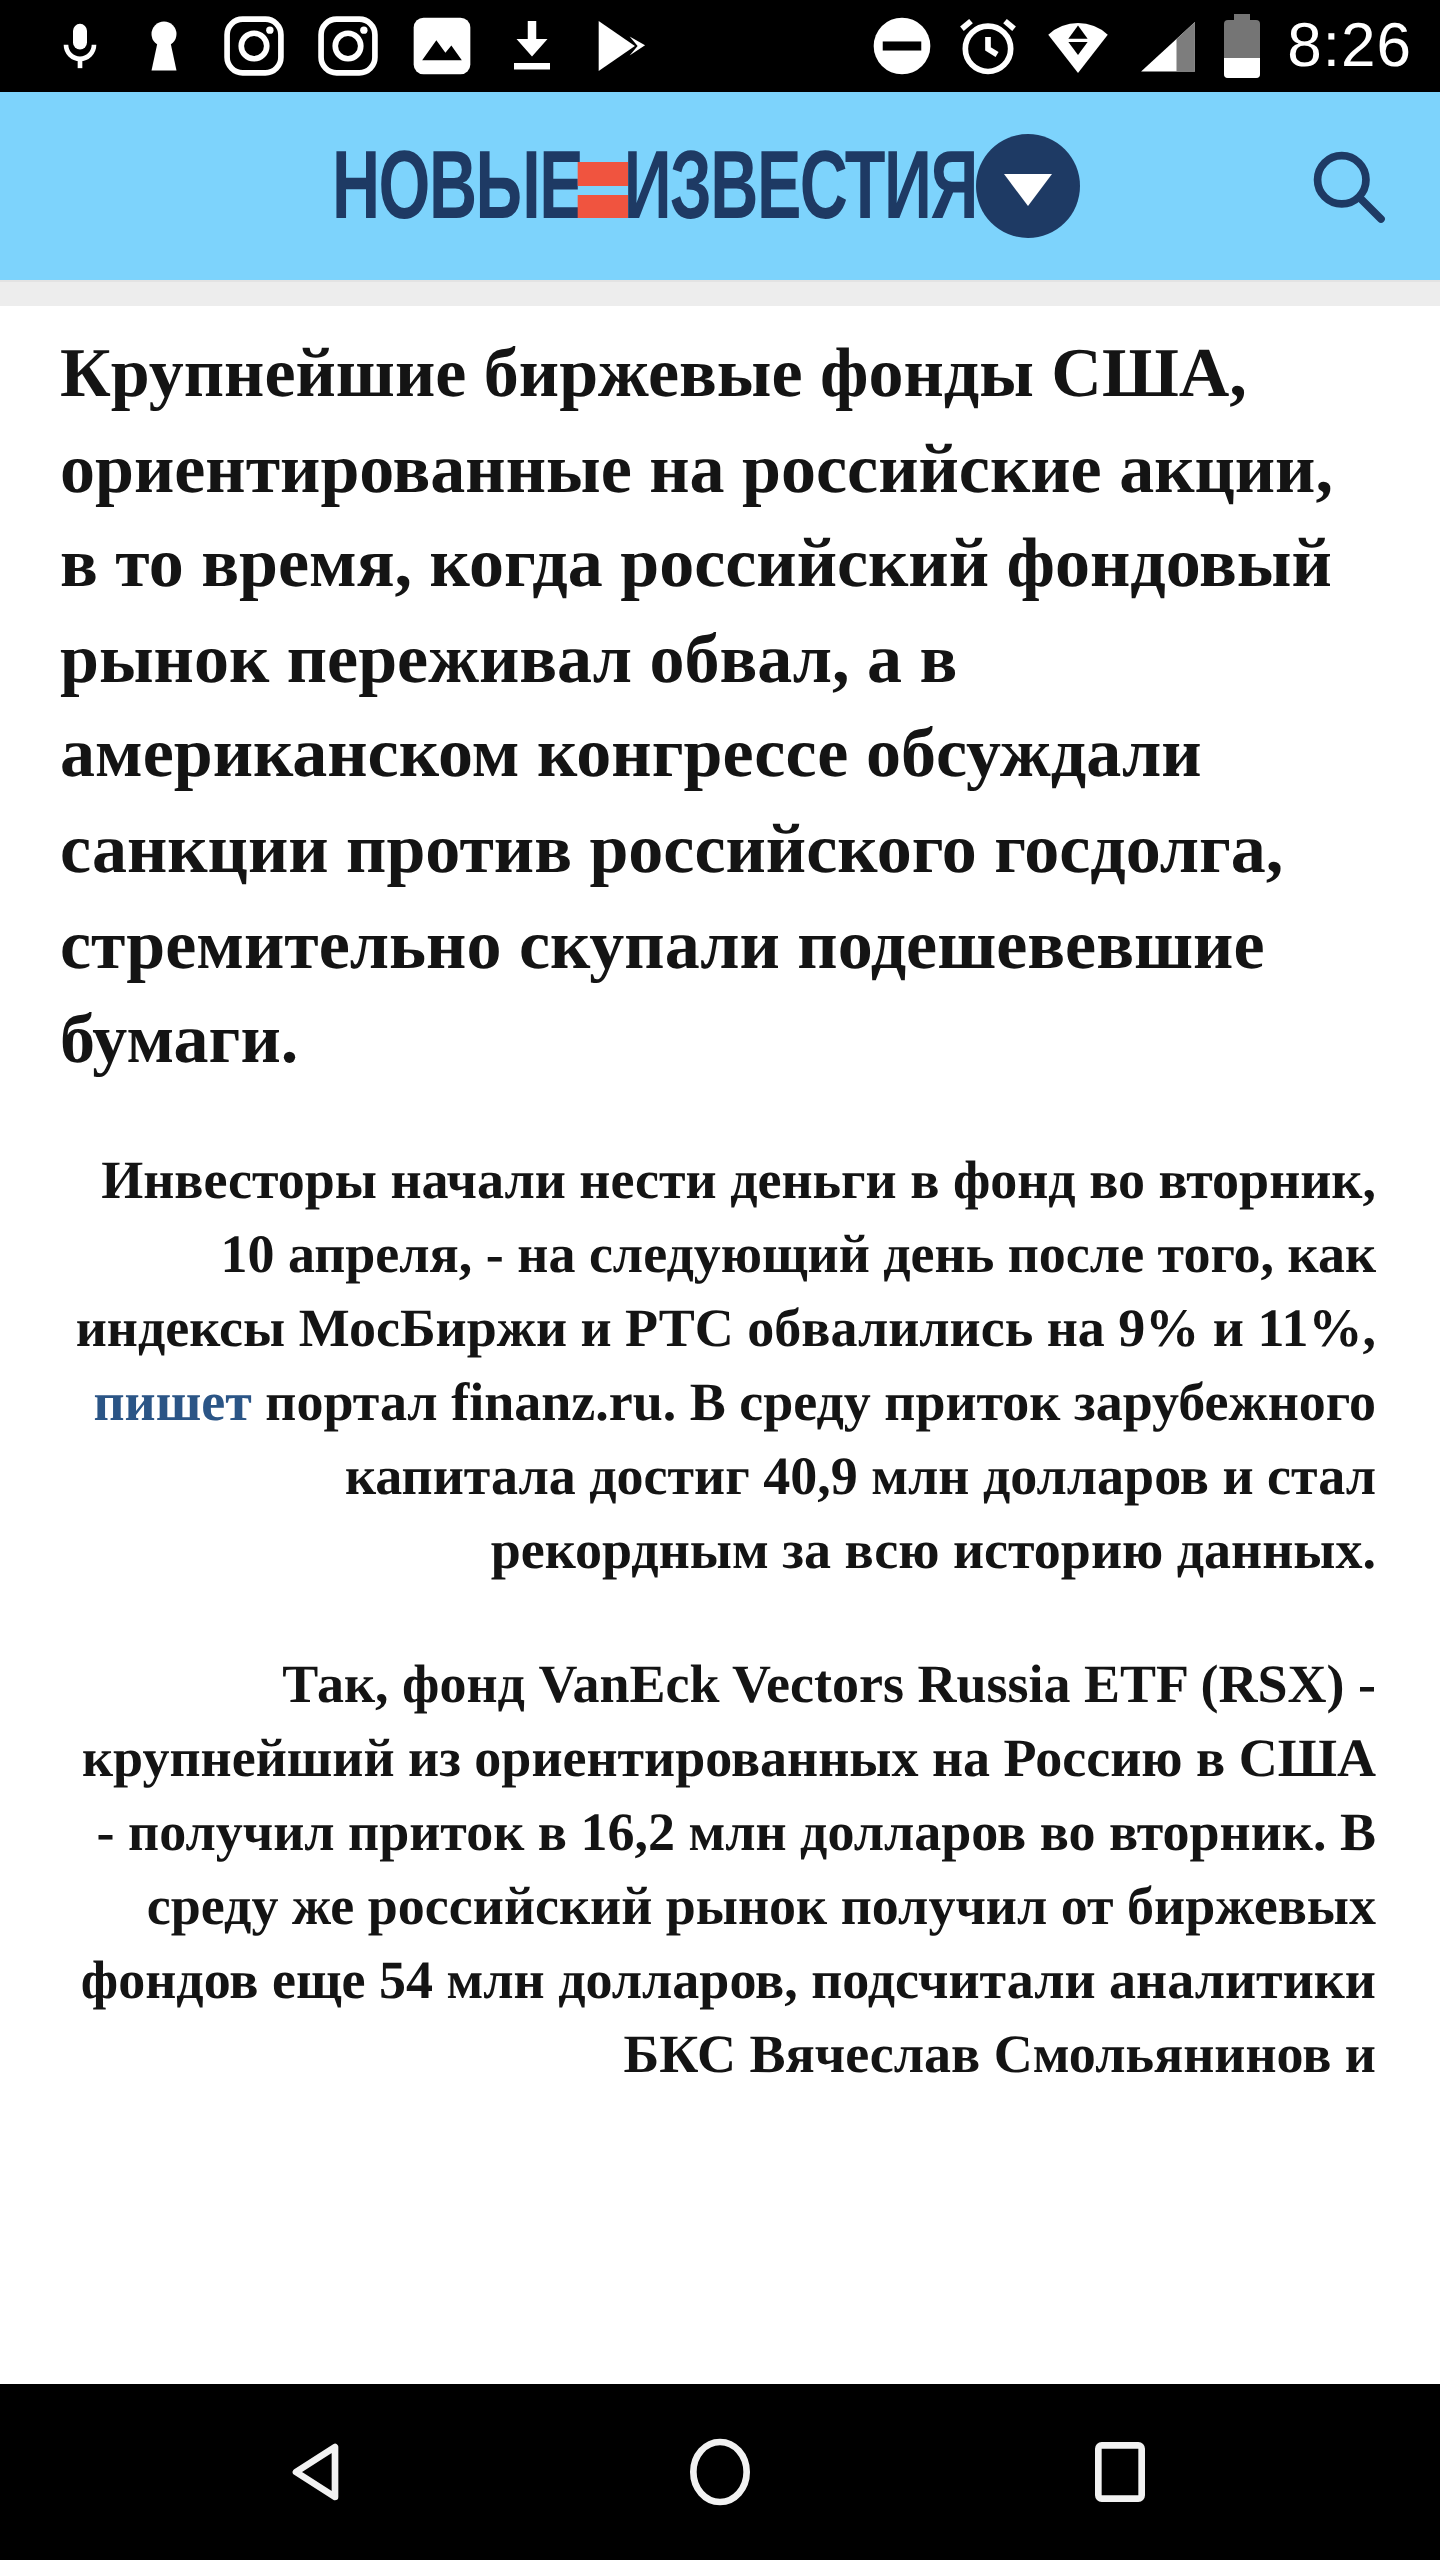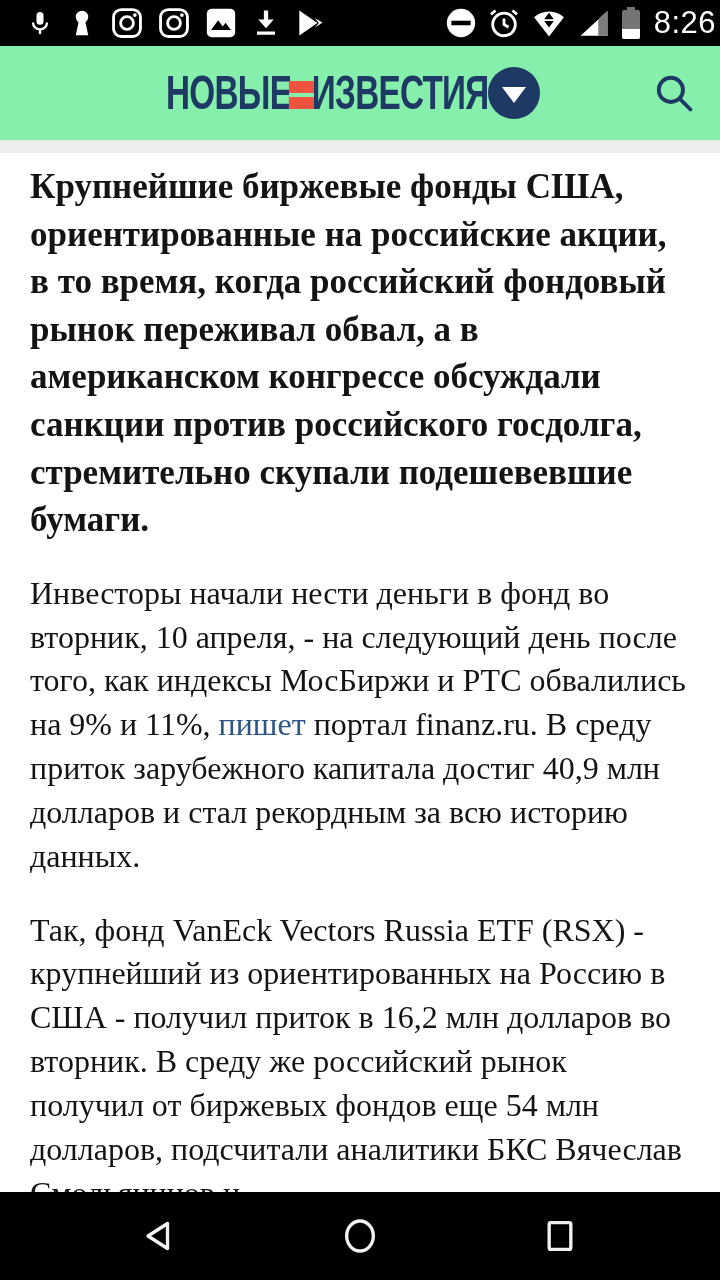--- a/index.html
+++ b/index.html
@@ -21,35 +21,35 @@
     color: #fff;
     z-index: 10;
   }
   .sb-left {
     display: flex; align-items: center;
     gap: 13px; padding-left: 26px;
   }
   .sb-right {
     margin-left: auto;
     display: flex; align-items: center;
-    gap: 9px; padding-right: 4px;
+    gap: 9px; padding-right: 14px;
   }
   .sb-icon { display: flex; align-items: center; }
   .sb-time {
     font-family: "Liberation Sans", sans-serif;
     font-size: 31px; font-weight: 400;
     letter-spacing: 0.5px;
     margin-left: 3px;
   }
 
   
   .header {
     position: absolute; top: 46px; left: 0;
     width: 720px; height: 94px;
-    background: #86efac;
+    background: #7dd3fc;
     z-index: 9;
   }
   .logo {
     position: absolute; left: 166px; top: 47px;
     transform: translateY(-50%) scale(0.74, 1.08);
     transform-origin: left center;
     display: flex; align-items: center;
     white-space: nowrap;
   }
   .logo-word {
@@ -107,24 +107,25 @@
     padding: 10px 32px 0 30px;
     color: #141414;
   }
   .lead {
     font-size: 35px;
     font-weight: 700;
     line-height: 1.36;
     margin: 0 0 28px 0;
   }
   .para {
-    font-size: 32px;
-    font-weight: 400;
+    font-size: 27px;
+    font-weight: 700;
     line-height: 1.37;
     margin: 0 0 30px 0;
+    text-align: right;
   }
   .inline-link {
     color: #2b5586;
     text-decoration: none;
     cursor: pointer;
   }
 
   
   .nav-bar {
     position: absolute; bottom: 0; left: 0;

